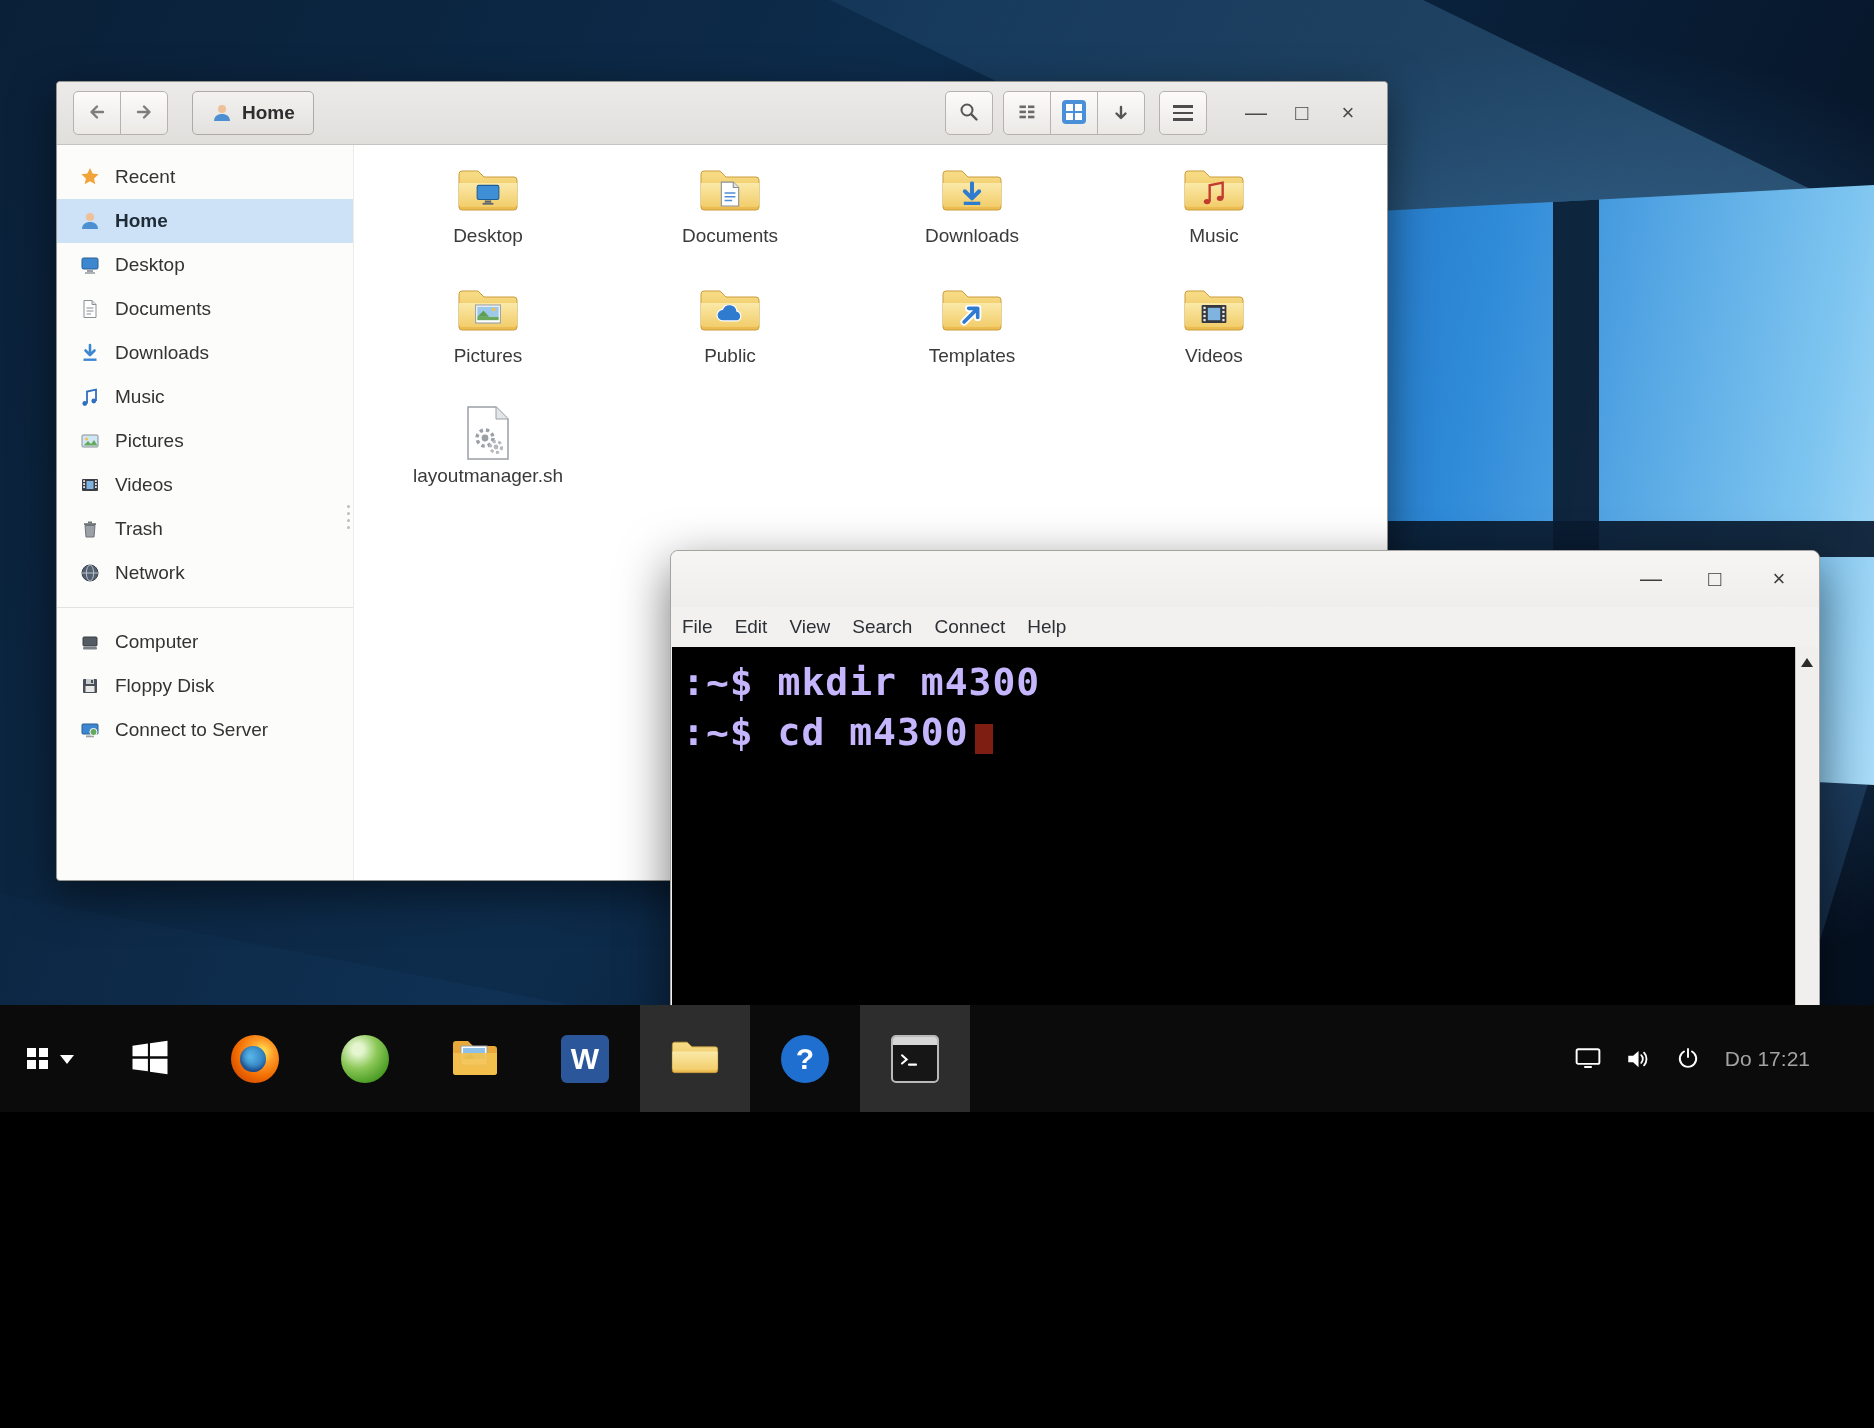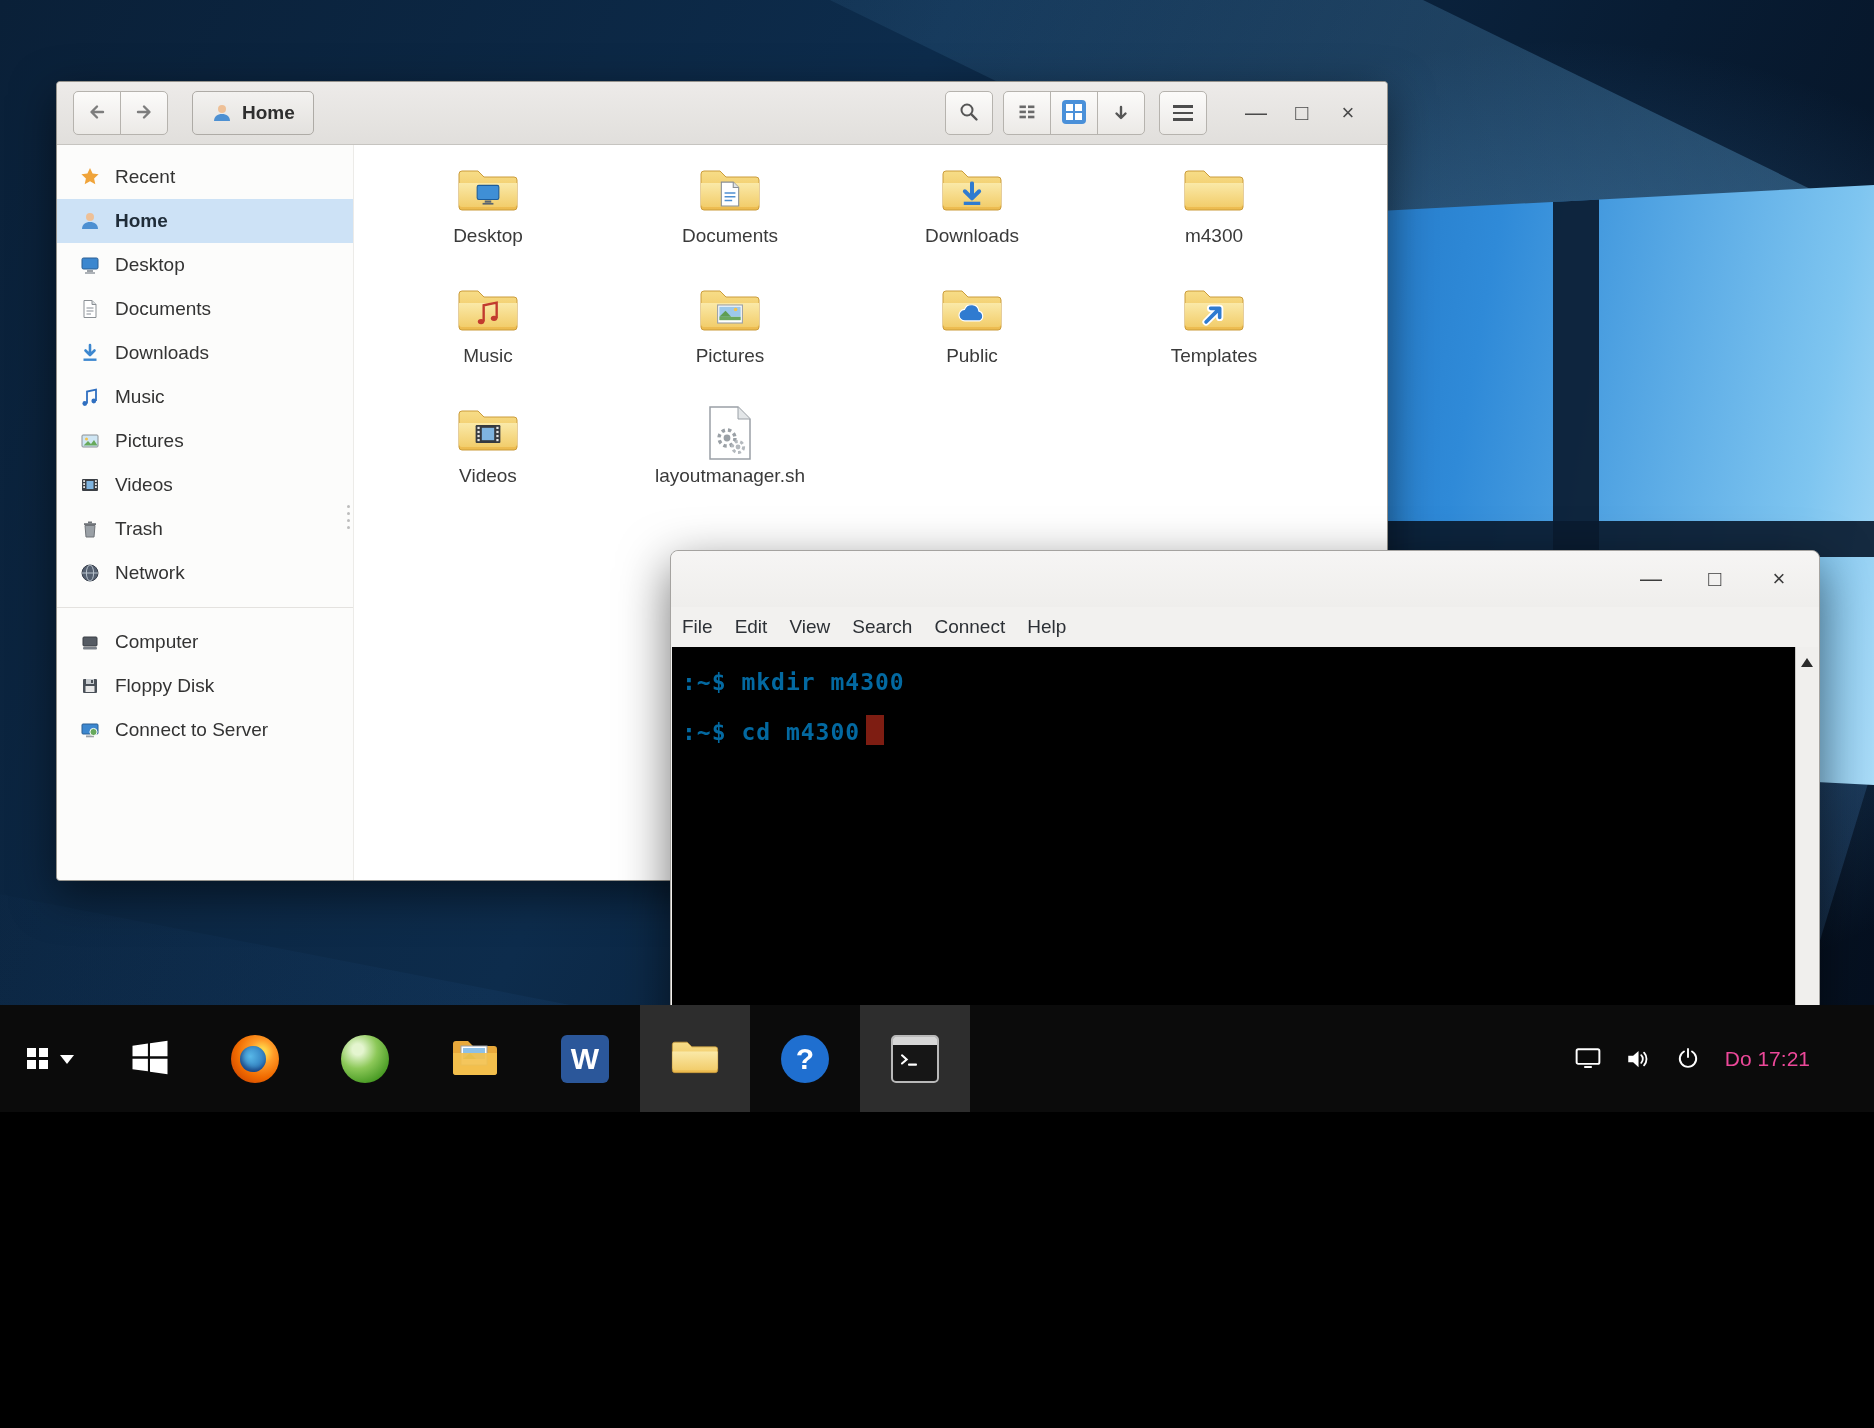--- a/index.html
+++ b/index.html
@@ -63,21 +63,21 @@
 
   
   .term-window{position:absolute;left:670px;top:550px;width:1148px;height:730px;background:#f2f1ef;
     border:1px solid #a5a3a0;border-radius:8px 8px 3px 3px;box-shadow:0 16px 50px rgba(0,0,0,.55);z-index:3;}
   .term-titlebar{height:56px;border-radius:8px 8px 0 0;background:linear-gradient(#f6f5f4,#efeeec);position:relative;cursor:default;}
   .term-controls{position:absolute;right:22px;top:0;height:56px;display:flex;align-items:center;gap:28px;}
   .term-ctl{width:36px;text-align:center;font-size:22px;color:#3c3c3c;background:none;border:none;cursor:pointer;}
   .term-menubar{height:40px;display:flex;align-items:center;background:#f2f1ef;}
   .menu-item{padding:4px 11px;font-size:19px;color:#2d3136;cursor:pointer;}
   .term-content{position:absolute;top:96px;left:1px;right:1px;bottom:1px;background:#000;
-    font-family:"DejaVu Sans Mono","Liberation Mono",monospace;color:#0369a1;font-size:23px;font-weight:bold;
+    font-family:"DejaVu Sans Mono","Liberation Mono",monospace;color:#c4b5fd;font-size:38px;font-weight:bold;
     line-height:50px;letter-spacing:1px;padding:10px 34px 0 10px;overflow:hidden;}
   .cursor{display:inline-block;width:18px;height:30px;background:#7e1d12;margin-left:6px;vertical-align:text-bottom;}
   .term-scrollbar{position:absolute;top:96px;right:1px;bottom:1px;width:22px;background:#f0efed;
     border-left:1px solid #c9c7c4;display:flex;flex-direction:column;justify-content:space-between;align-items:center;padding:5px 0;}
   .arr-up{width:0;height:0;border:6px solid transparent;border-bottom:9px solid #2b2b2b;cursor:pointer;}
   .arr-down{width:0;height:0;border:6px solid transparent;border-top:9px solid #2b2b2b;cursor:pointer;}
 
   
   .taskbar{position:absolute;left:0;right:0;bottom:0;height:107px;background:#0b0b0b;display:flex;align-items:stretch;z-index:5;}
   .task-tile{width:110px;display:flex;align-items:center;justify-content:center;cursor:pointer;flex:none;}
@@ -94,21 +94,21 @@
     background:radial-gradient(circle at 35% 30%,#e4f5cf 0 12%,#8cc858 42%,#469922 78%,#2d6b10 100%);}
   .icon-word{width:48px;height:48px;border-radius:6px;background:#2b579a;color:#fff;font-weight:bold;
     font-size:30px;display:flex;align-items:center;justify-content:center;}
   .icon-help{width:48px;height:48px;border-radius:50%;background:#1f6fd0;color:#fff;font-weight:bold;
     font-size:30px;display:flex;align-items:center;justify-content:center;}
   .icon-term{width:48px;height:48px;border-radius:5px;background:#161616;border:2px solid #b9b9b9;position:relative;box-sizing:border-box;}
   .icon-term::before{content:"";position:absolute;left:0;top:0;right:0;height:8px;background:#d6d6d6;border-radius:2px 2px 0 0;}
   .icon-term svg{position:absolute;left:6px;top:16px;}
   .tb-right{margin-left:auto;display:flex;align-items:center;gap:24px;padding-right:64px;}
   .tray-ic{width:26px;height:26px;display:flex;align-items:center;justify-content:center;cursor:pointer;}
-  .tb-clock{color:#ec4899;font-size:21px;white-space:nowrap;cursor:pointer;}
+  .tb-clock{color:#a3a3a3;font-size:21px;white-space:nowrap;cursor:pointer;}
 </style>
 </head>
 <body>
 
 <div class="screen">
 
   <svg width="0" height="0" style="position:absolute" aria-hidden="true">
     <defs>
       <linearGradient id="fg1" x1="0" y1="0" x2="0" y2="1">
         <stop offset="0" stop-color="#f7dd88"></stop>
@@ -410,29 +410,20 @@
                   <path d="M3 18h58v21a3 3 0 0 1-3 3H6a3 3 0 0 1-3-3z" fill="url(#fg2)"></path>
                 </svg>
               <svg class="emblem" width="22" height="25" viewBox="0 0 20 22">
                   <path d="M10 1v12M3.5 8.5 10 15l6.5-6.5" stroke="#2f7bd0" stroke-width="3.6" fill="none" stroke-linecap="round" stroke-linejoin="round"></path>
                   <rect x="2.5" y="18" width="15" height="3" fill="#2f7bd0"></rect>
                 </svg>
             </div>
             <div class="file-label">Downloads</div>
           </div>
 
-          <div class="file-item">
-            <div class="file-icon">
-              <svg class="fsvg" viewBox="0 0 64 50">
-                  <path d="M3 9a3 3 0 0 1 3-3h16l6 6h30a3 3 0 0 1 3 3v27a3 3 0 0 1-3 3H6a3 3 0 0 1-3-3z" fill="url(#fg1)" stroke="#cb9c3b"></path>
-                  <path d="M3 18h58v21a3 3 0 0 1-3 3H6a3 3 0 0 1-3-3z" fill="url(#fg2)"></path>
-                </svg>
-            </div>
-            <div class="file-label">m4300</div>
-          </div>
 
           <div class="file-item">
             <div class="file-icon">
               <svg class="fsvg" viewBox="0 0 64 50">
                   <path d="M3 9a3 3 0 0 1 3-3h16l6 6h30a3 3 0 0 1 3 3v27a3 3 0 0 1-3 3H6a3 3 0 0 1-3-3z" fill="url(#fg1)" stroke="#cb9c3b"></path>
                   <path d="M3 18h58v21a3 3 0 0 1-3 3H6a3 3 0 0 1-3-3z" fill="url(#fg2)"></path>
                 </svg>
               <svg class="emblem" width="24" height="26" viewBox="0 0 22 24">
                   <path d="M7 19V4l12-2.5V16" fill="none" stroke="#c23b2e" stroke-width="2.2"></path>
                   <ellipse cx="4.6" cy="19" rx="3" ry="2.4" fill="#c23b2e"></ellipse>

